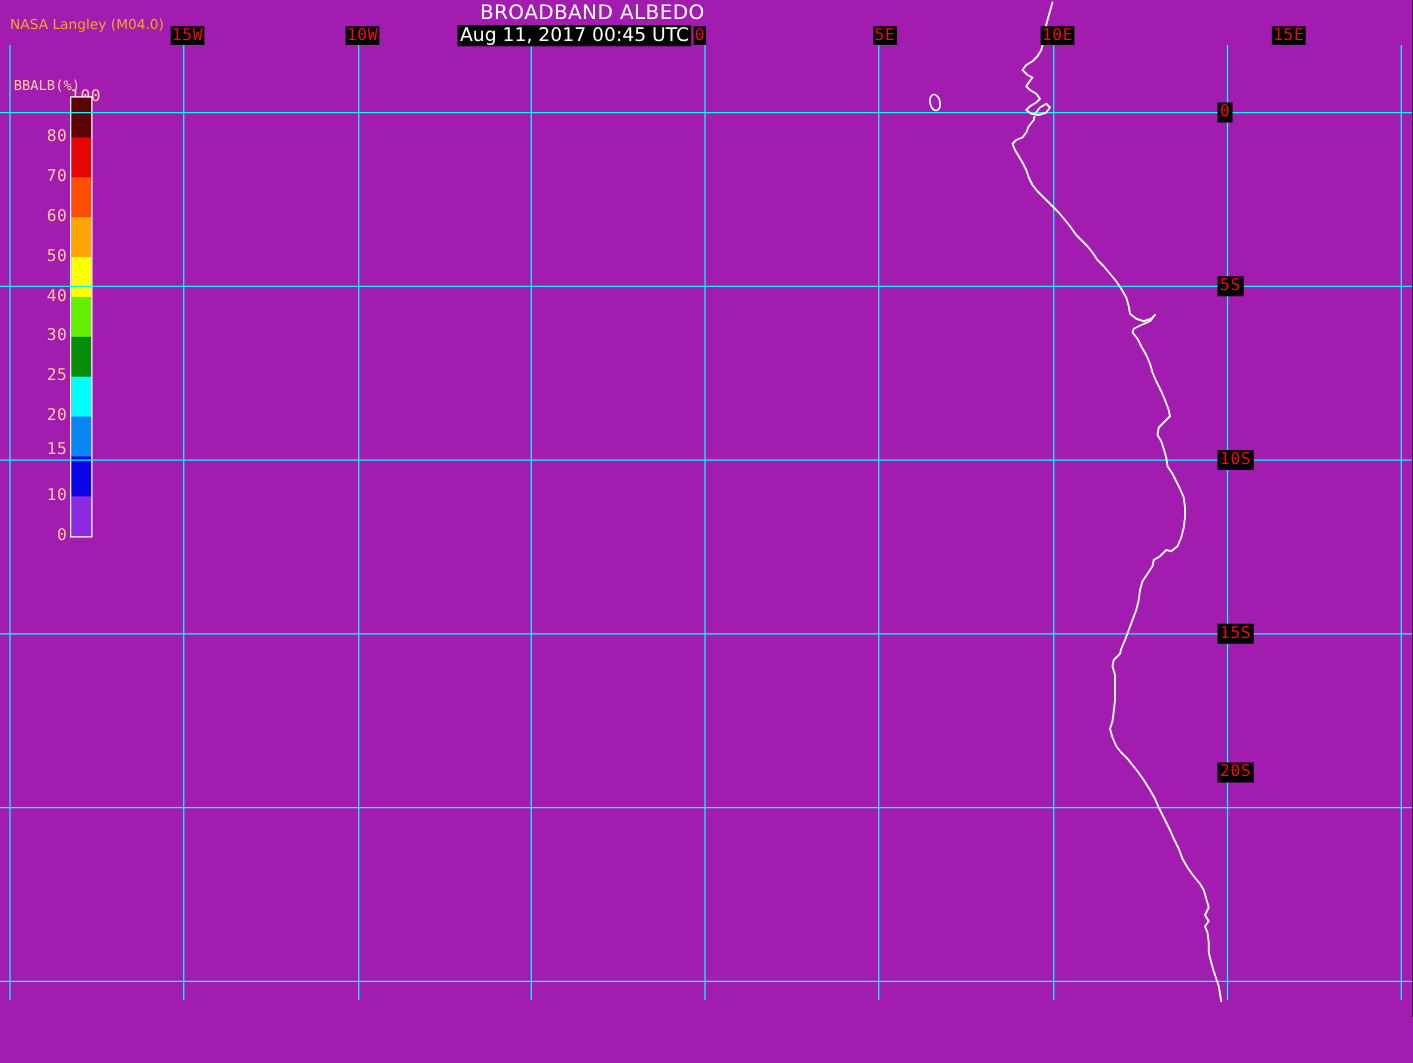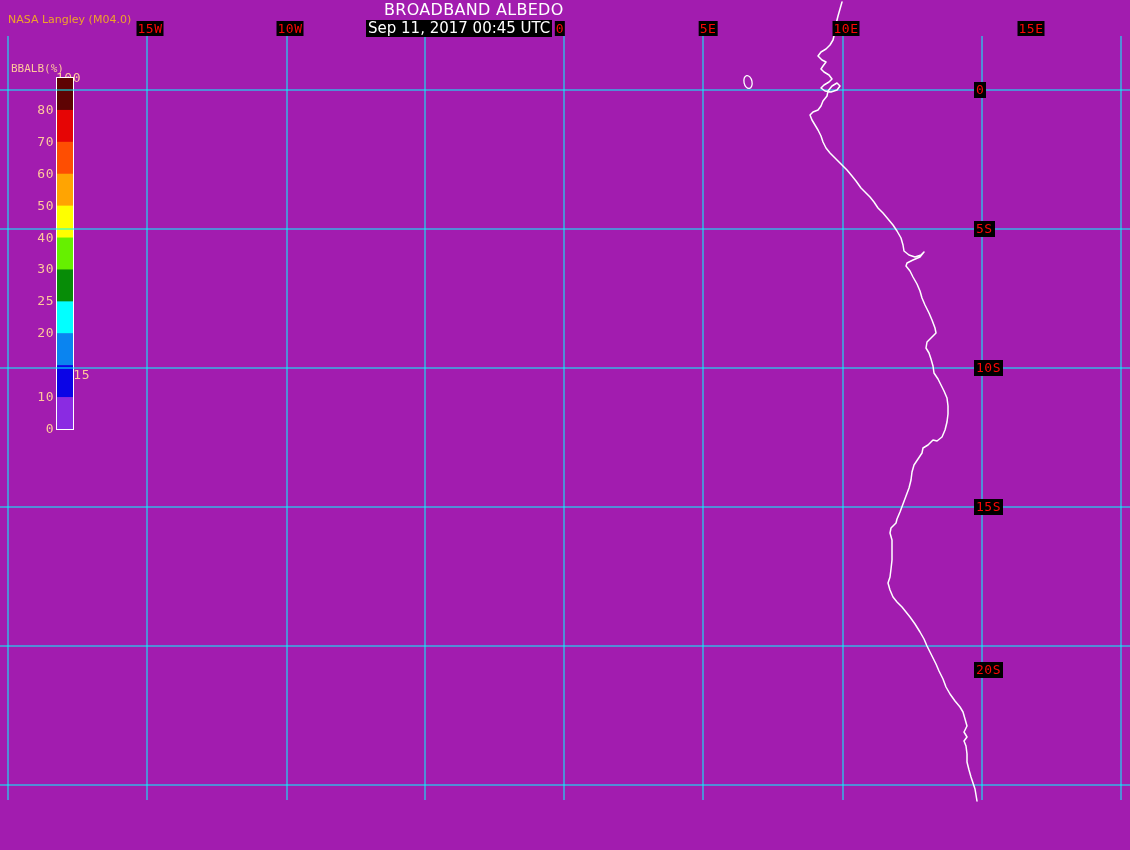--- a/index.html
+++ b/index.html
@@ -52,48 +52,48 @@
       <line x1="0" y1="368" x2="1130" y2="368" stroke="#00ffff" stroke-width="1"></line>
       <line x1="0" y1="507" x2="1130" y2="507" stroke="#00ffff" stroke-width="1"></line>
       <line x1="0" y1="646" x2="1130" y2="646" stroke="#00ffff" stroke-width="1"></line>
       <line x1="0" y1="785" x2="1130" y2="785" stroke="#00ffff" stroke-width="1"></line>
       <polyline points="842,2 840,9 838,16 836,24 835,32 833,40 830,45 826,49 821,52 818,56 822,60 826,62 823,66 821,69 824,72 829,75 832,79 829,82 824,85 821,88 825,91 831,92 837,90 840,86 837,83 832,86 828,91 827,96 823,101 821,106 818,110 813,112 810,115 812,120 815,125 818,130 821,136 823,142 826,148 830,153 836,159 842,165 847,170 852,176 856,181 861,188 865,192 870,197 874,202 878,208 883,213 888,219 893,225 897,231 901,238 903,245 904,251 909,255 915,257 921,255 924,252 920,257 913,260 907,263 906,266 910,271 913,277 917,284 920,291 922,298 925,305 929,313 932,320 935,328 936,333 931,338 927,342 926,348 929,353 931,359 933,366 934,373 938,379 941,385 944,391 947,398 948,406 948,414 947,422 945,430 942,437 937,441 933,440 928,445 923,448 922,453 918,459 914,465 912,472 911,480 909,488 906,496 903,504 900,512 897,519 896,523 891,528 890,533 892,540 892,550 892,560 891,569 890,577 888,583 890,590 893,597 897,602 902,607 906,612 910,617 915,624 920,632 924,639 927,646 930,652 933,658 936,664 939,671 943,679 946,687 950,694 955,701 960,707 963,712 965,719 967,726 964,732 967,737 964,741 966,746 967,754 967,762 969,770 971,777 973,783 975,789 976,795 977,801" fill="none" stroke="#ffffff" stroke-width="1.5" stroke-linejoin="round" stroke-linecap="round"></polyline>
       <ellipse cx="748" cy="82" rx="4" ry="6.5" transform="rotate(-12 748 82)" fill="none" stroke="#ffffff" stroke-width="1.3"></ellipse>
     </svg>
 
   <div class="src">NASA Langley (M04.0)</div>
   <div class="title">BROADBAND ALBEDO</div>
-  <div class="subtitle">Sep 11, 2017 00:45 UTC</div>
+  <div class="subtitle">Aug 11, 2017 00:45 UTC</div>
 
   <div class="cbar-label">BBALB(%)</div>
   <div id="cbar-ticks">
       <div class="cbar-tick" style="top: 71px; padding-left: 27px;">100</div>
       <div class="cbar-tick" style="top: 102.909px; text-align: right;">80</div>
       <div class="cbar-tick" style="top: 134.818px;">70</div>
       <div class="cbar-tick" style="top: 166.727px;">60</div>
       <div class="cbar-tick" style="top: 198.636px;">50</div>
       <div class="cbar-tick" style="top: 230.545px;">40</div>
       <div class="cbar-tick" style="top: 262.455px;">30</div>
       <div class="cbar-tick" style="top: 294.364px;">25</div>
       <div class="cbar-tick" style="top: 326.273px;">20</div>
-      <div class="cbar-tick" style="top: 368px; margin-left: 36px;">15</div>
+      <div class="cbar-tick" style="top: 353px;">15</div>
       <div class="cbar-tick" style="top: 390.091px;">10</div>
       <div class="cbar-tick" style="top: 422px;">0</div>
     </div>
 
   <div id="lon-labels">
       <div class="lon-label" style="left: 150px;">15W</div>
       <div class="lon-label" style="left: 290px;">10W</div>
       <div class="lon-label" style="left: 428px;">5W</div>
       <div class="lon-label" style="left: 560px;">0</div>
       <div class="lon-label" style="left: 708px;">5E</div>
       <div class="lon-label" style="left: 846px;">10E</div>
       <div class="lon-label" style="left: 1031px;">15E</div>
     </div>
   <div id="lat-labels">
       <div class="lat-label" style="top: 82px;">0</div>
       <div class="lat-label" style="top: 221px;">5S</div>
       <div class="lat-label" style="top: 360px;">10S</div>
       <div class="lat-label" style="top: 499px;">15S</div>
-      <div class="lat-label" style="top: 662px;">20S</div>
+      <div class="lat-label" style="top: 610px;">20S</div>
     </div>
 
 </div>
 
 </body></html>

